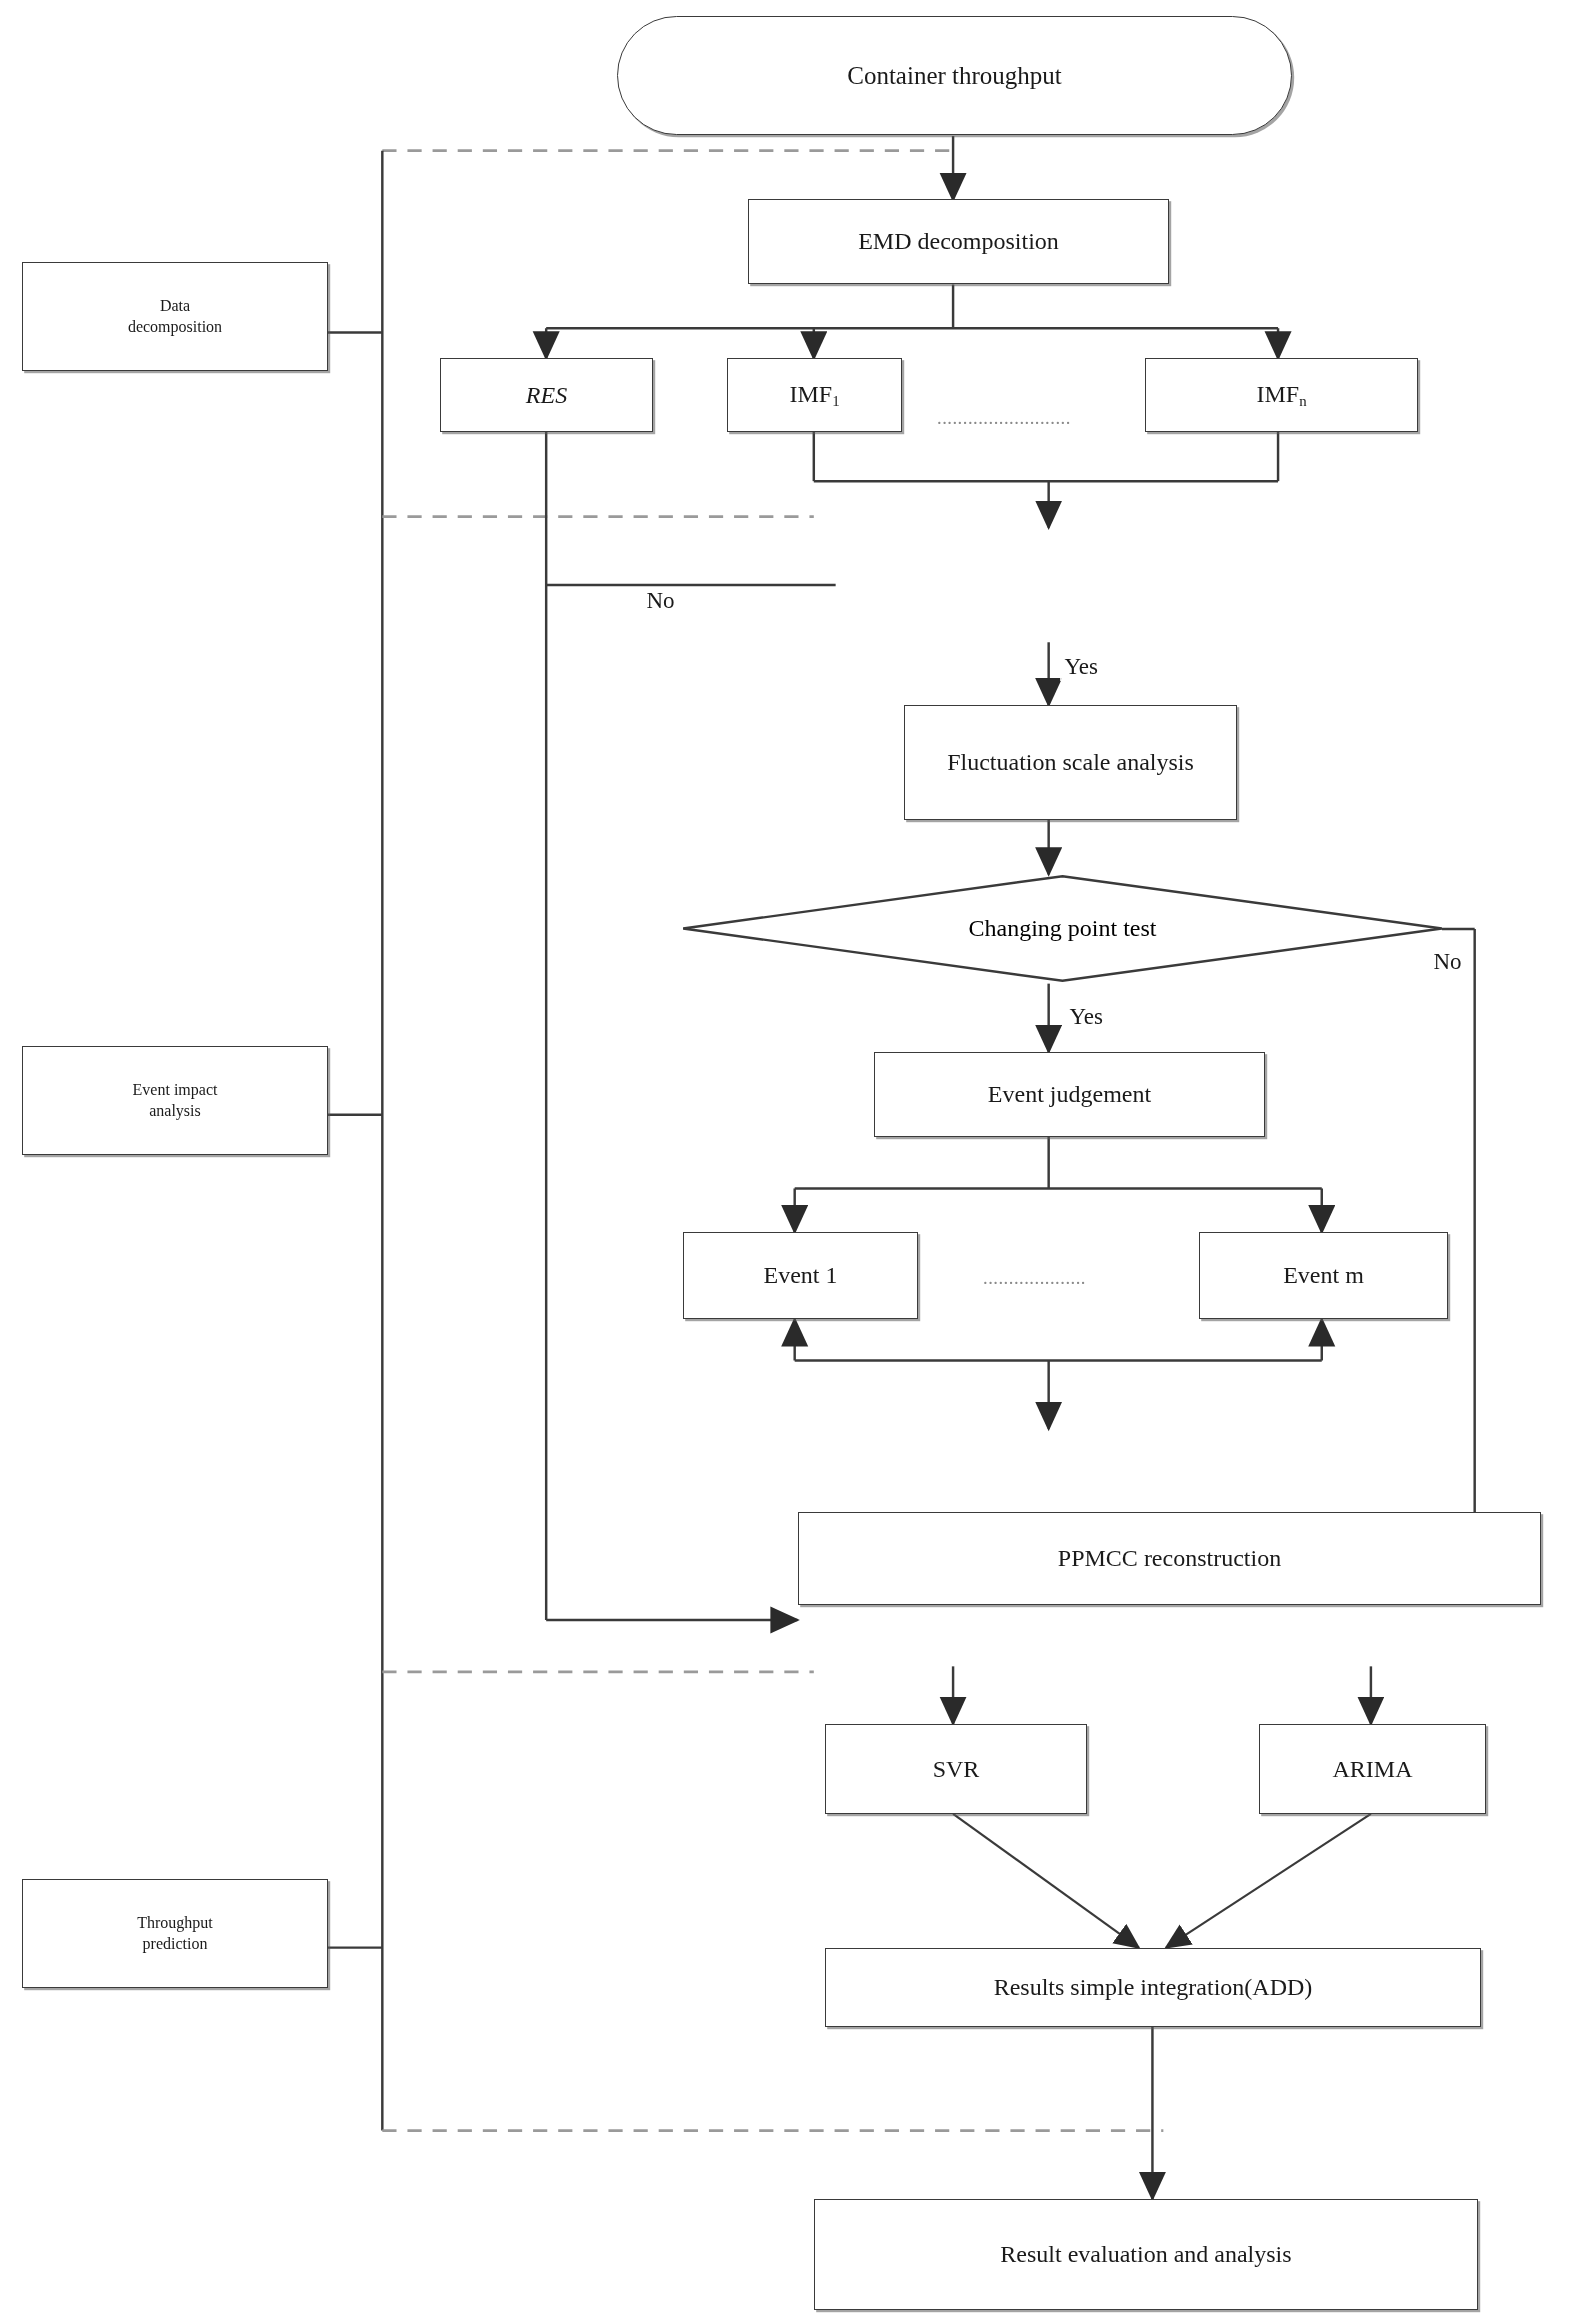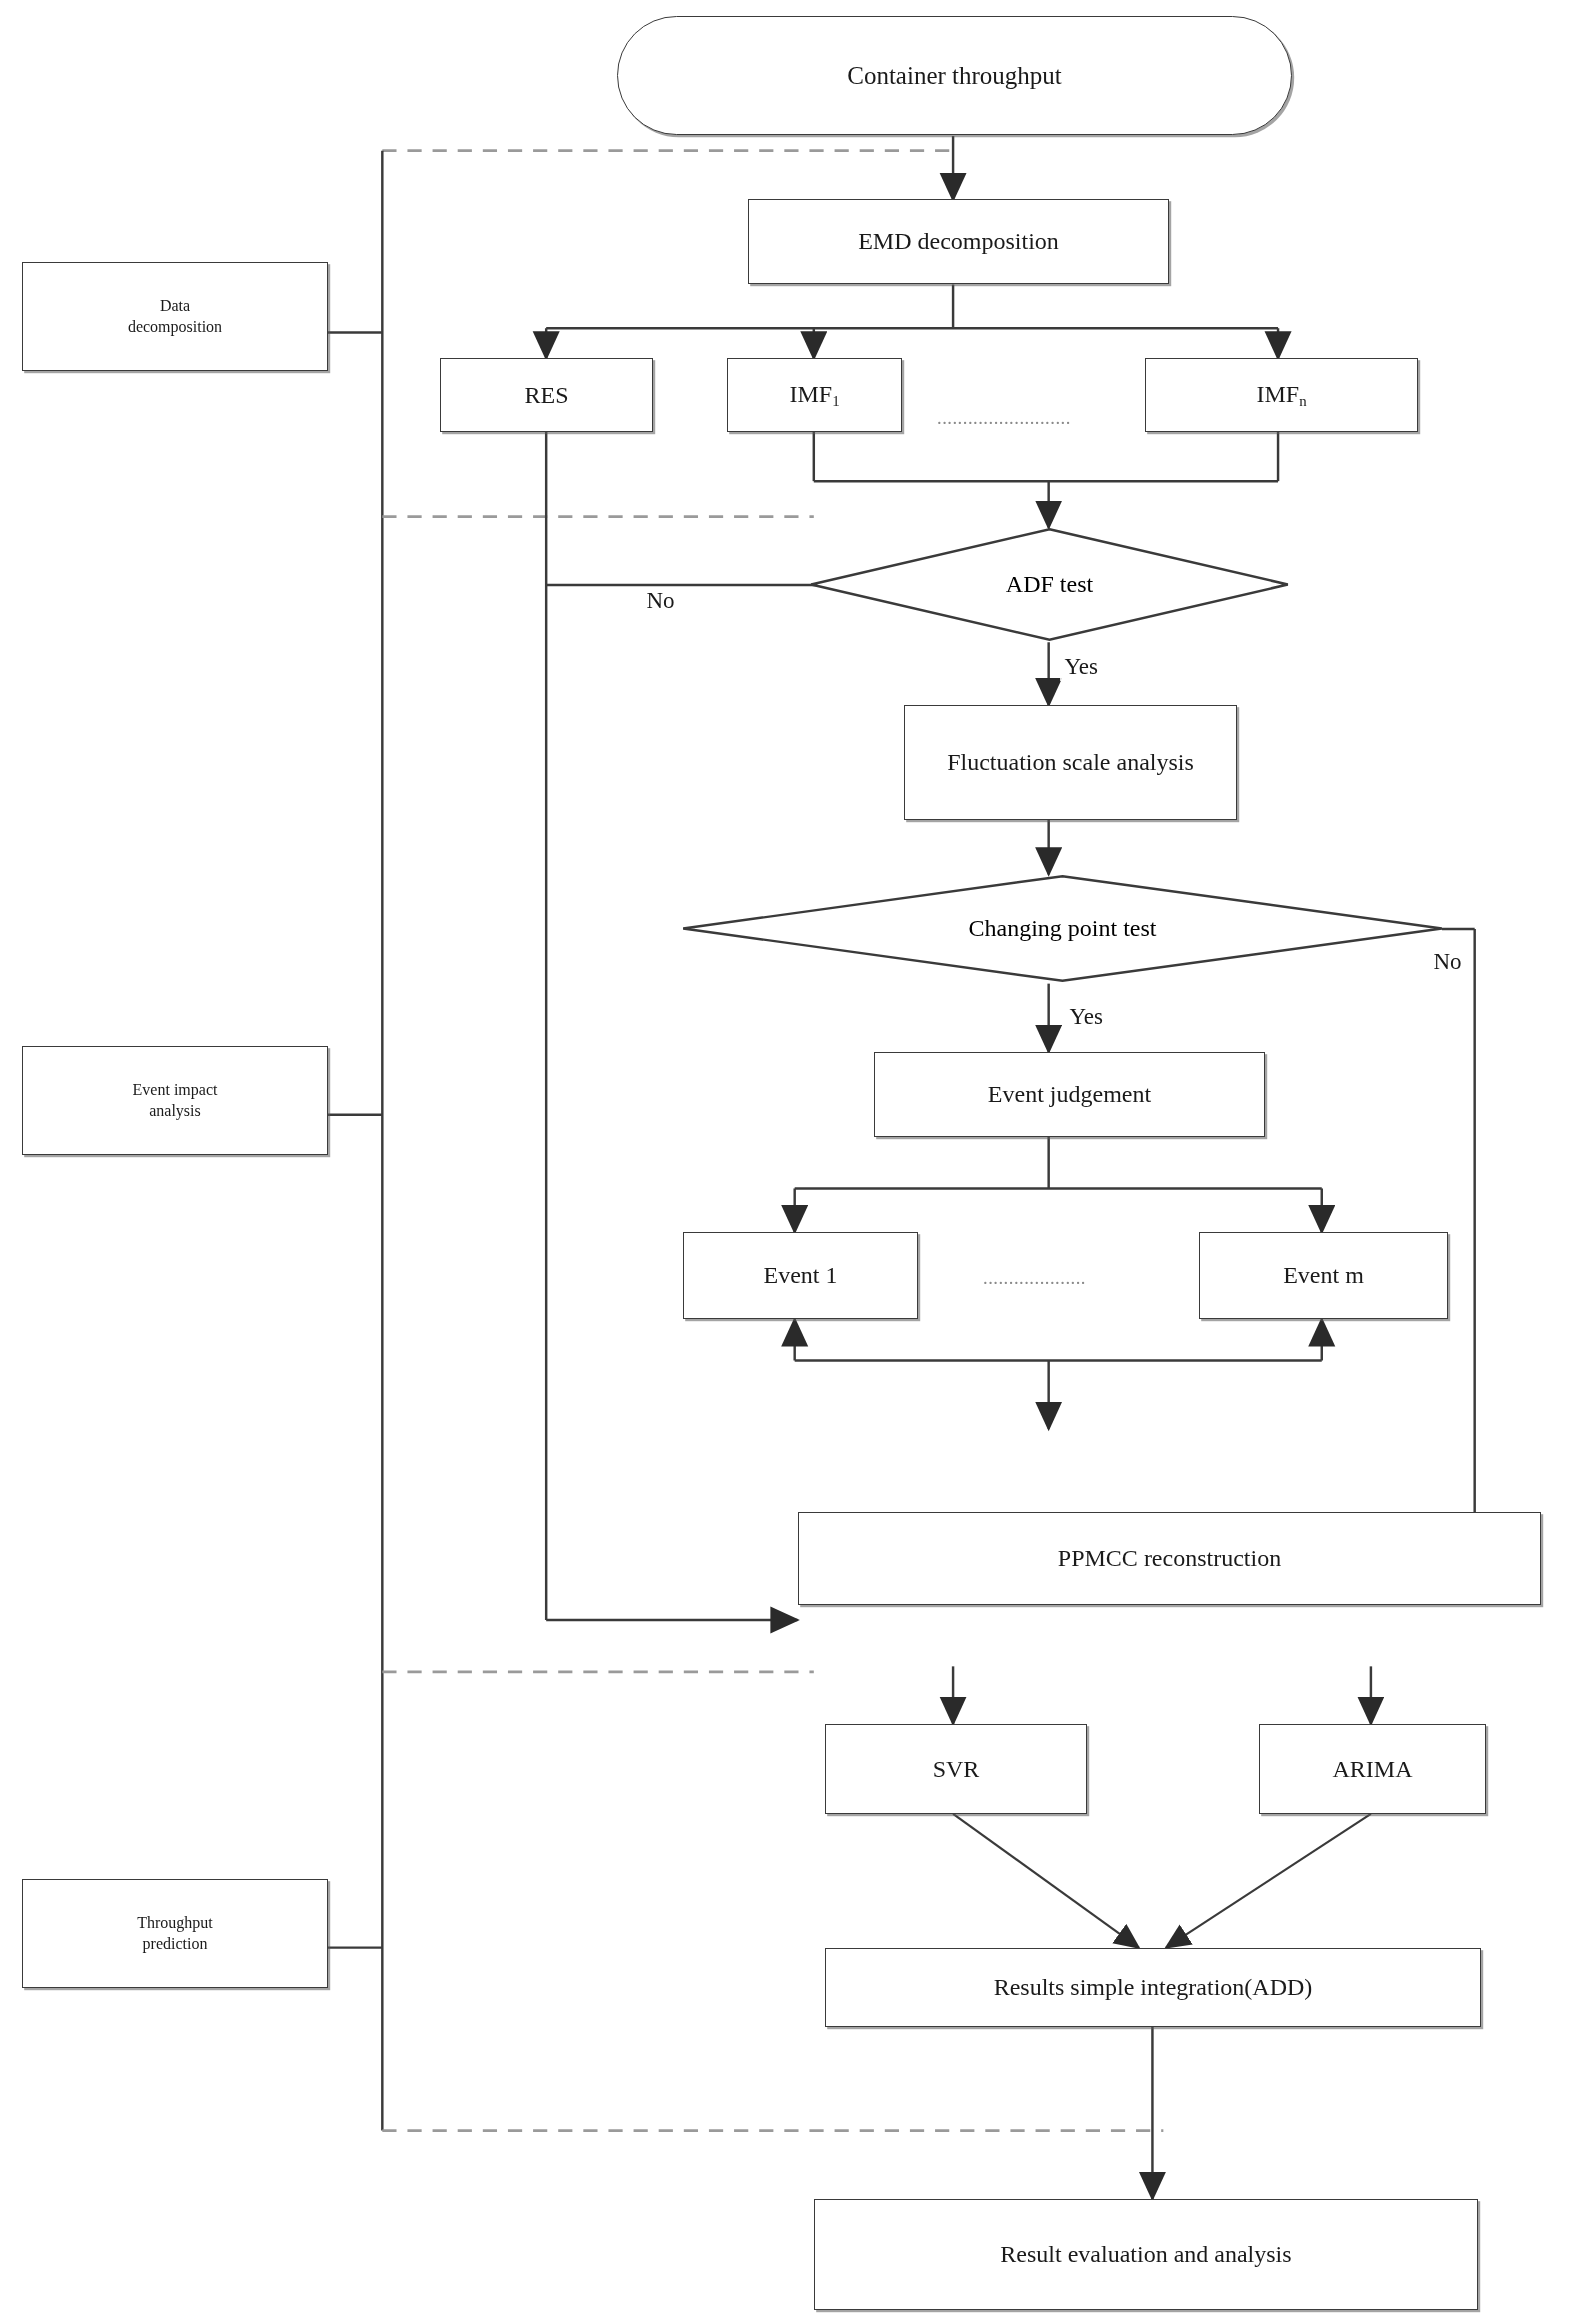--- a/index.html
+++ b/index.html
@@ -113,40 +113,34 @@
   </div>
 
   <div class="node" style="left:748px;top:199px;width:421px;height:85px;">
     <span class="lbl fs-mid">EMD decomposition</span>
   </div>
 
   <div class="node rounded" style="left:617px;top:16.4px;width:675px;height:119px;">
     <span class="lbl fs-big">Container throughput</span>
   </div>
 
-  <div class="node" style="left:440px;top:358px;width:213px;height:74px;">
+  <div class="node" style="left:440px;top:358px;width:213px;height:74px;font-style:italic;">
     <span class="lbl fs-mid">RES</span>
   </div>
 
   <div class="node" style="left:727px;top:358px;width:175px;height:74px;">
     <span class="lbl fs-mid"><span>IMF</span><sub>1</sub></span>
   </div>
 
   <div class="node" style="left:1145px;top:358px;width:273px;height:74px;">
     <span class="lbl fs-mid"><span>IMF</span><sub>n</sub></span>
   </div>
 
   <div class="dots" style="left:937px;top:407px;">..........................</div>
 
-  <div style="position:absolute;left:809px;top:527px;width:481px;height:115px;">
-    <svg viewBox="0 0 880 210" width="481" height="115">
-      <polygon points="440,4 876,105 440,206 4,105" fill="#ffffff" stroke="#3a3a3a" stroke-width="4.5"></polygon>
-    </svg>
-    <span class="lbl fs-mid" style="position:absolute;left:0;top:0;width:481px;height:115px;display:flex;align-items:center;justify-content:center;">ADF test</span>
-  </div>
 
   <div class="tag" style="left:642px;top:587px;">No</div>
   <div class="tag" style="left:1060px;top:653px;">Yes</div>
 
   <div class="node" style="left:904px;top:705px;width:333px;height:115px;">
     <span class="lbl fs-mid">Fluctuation scale analysis</span>
   </div>
 
   <div style="position:absolute;left:680px;top:874px;width:765px;height:109px;">
     <svg viewBox="0 0 1400 200" width="765" height="109">

